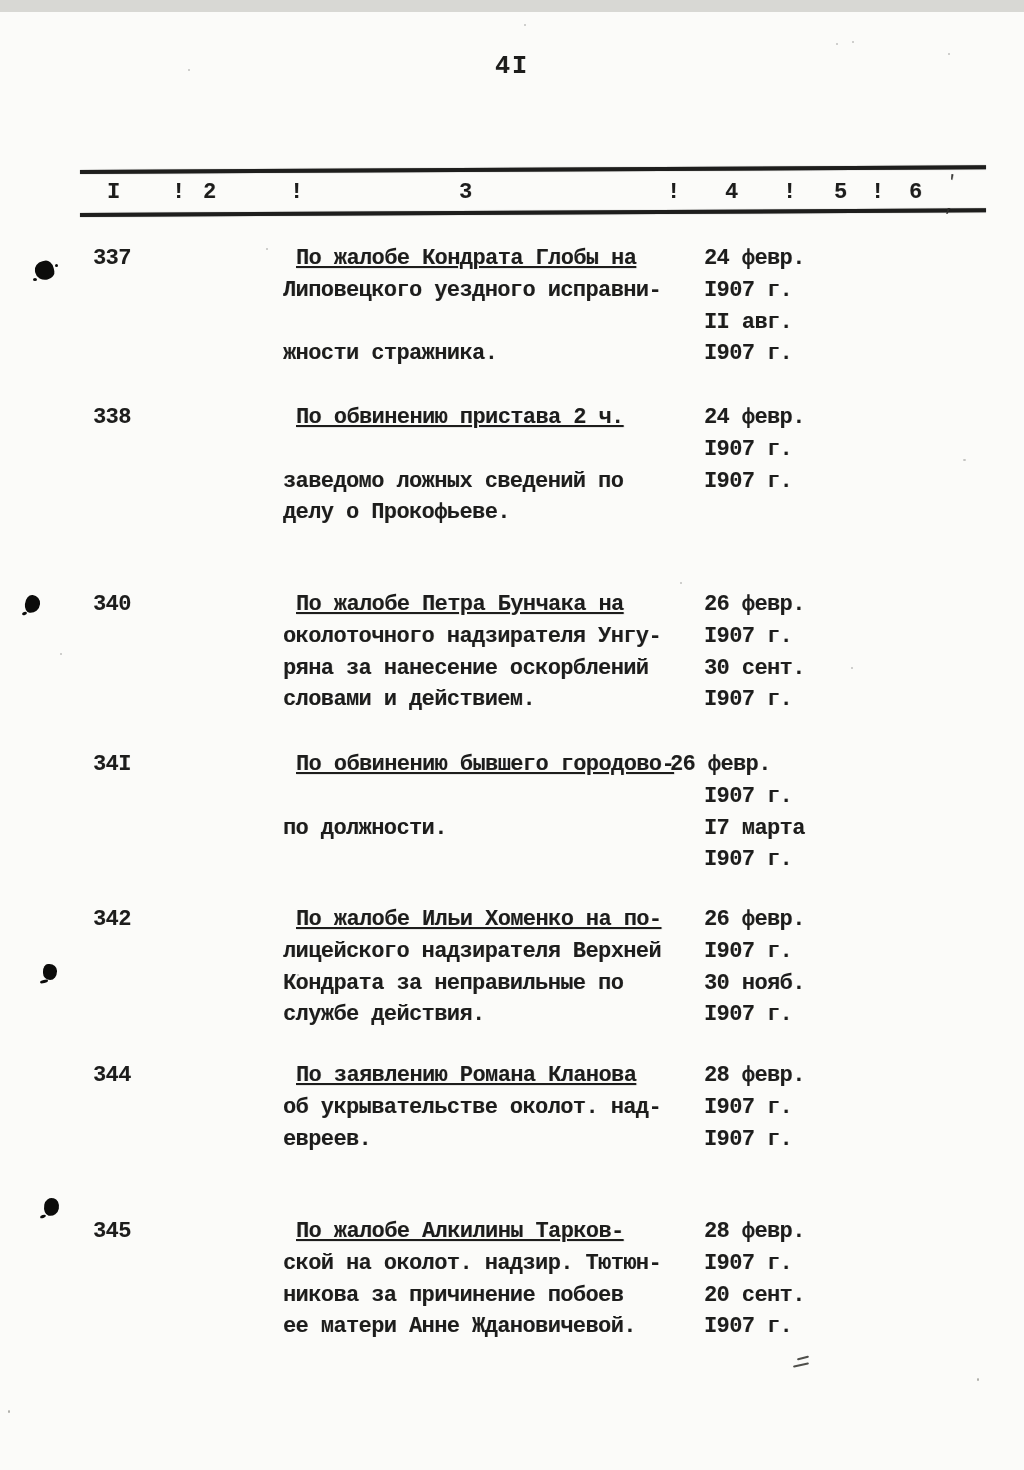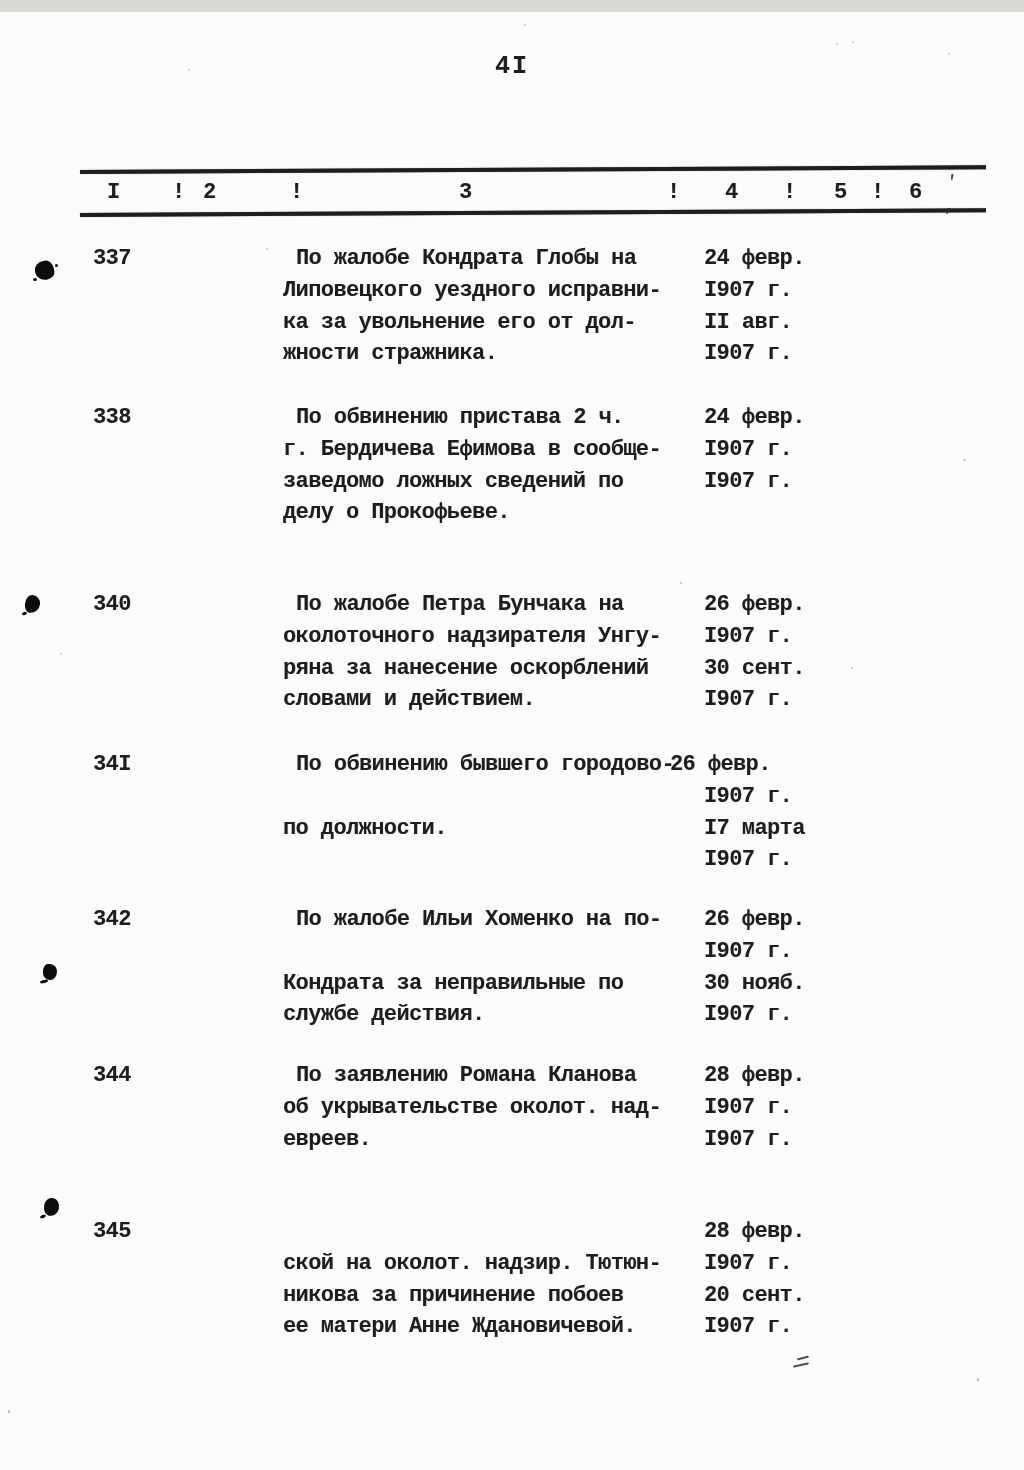--- a/index.html
+++ b/index.html
@@ -30,21 +30,21 @@
   .h0{left:107px;} .h1{left:172px;} .h2{left:203px;} .h3{left:290px;}
   .h4{left:459px;} .h5{left:667px;} .h6{left:725px;} .h7{left:783px;}
   .h8{left:834px;} .h9{left:871px;} .h10{left:909px;}
   .hdr-tick-upper{position:absolute; left:946px; top:160px; font-size:18px; font-weight:400; color:#3a3a38; transform:rotate(8deg);}
   .hdr-tick-lower{position:absolute; left:944px; top:184px; font-size:18px; font-weight:400; color:#2c2c2a;}
   
   .entry{position:absolute; left:0; width:1003px;}
   .row{position:relative; height:31.8px; line-height:31.8px;}
   .num{position:absolute; left:93px; top:0; height:31.8px; line-height:31.8px;}
   .desc{position:absolute; left:283px; top:0;}
-  .desc.first{left:296px;}
+  .desc.first{left:296px;text-decoration:underline;}
   .date{position:absolute; left:704px; top:0;}
   .date.tight{left:670px;}
   
   .blob{position:absolute; background:#0c0c0b;}
   .blob-1{left:35px; top:249px; width:19px; height:19px; border-radius:62% 48% 55% 70%/55% 60% 45% 60%; transform:rotate(-12deg);}
   .blob-1b{left:33px; top:266px; width:4px; height:3px; border-radius:50%;}
   .blob-1c{left:55px; top:252px; width:3px; height:3px; border-radius:50%;}
   .blob-2{left:25px; top:583px; width:15px; height:18px; border-radius:48% 60% 70% 40%/60% 50% 58% 48%; transform:rotate(6deg);}
   .blob-2b{left:22px; top:600px; width:5px; height:3px; border-radius:50%; transform:rotate(-20deg);}
   .blob-3{left:43px; top:952px; width:14px; height:16px; border-radius:40% 60% 55% 58%/52% 48% 62% 50%;}
@@ -102,37 +102,35 @@
     <div class="num txt">337</div>
     <div class="row">
         <span class="desc first txt">По жалобе Кондрата Глобы на</span>
         <span class="date txt">24 февр.</span>
       </div>
     <div class="row">
         <span class="desc txt">Липовецкого уездного исправни-</span>
         <span class="date txt">I907 г.</span>
       </div>
     <div class="row">
-        <span class="desc txt">ка за увольнение его от дол-</span>
         <span class="date txt">II авг.</span>
       </div>
     <div class="row">
         <span class="desc txt">жности стражника.</span>
         <span class="date txt">I907 г.</span>
       </div>
   </div>
 
   <div class="entry" style="top:390px">
     <div class="num txt">338</div>
     <div class="row">
         <span class="desc first txt">По обвинению пристава 2 ч.</span>
         <span class="date txt">24 февр.</span>
       </div>
     <div class="row">
-        <span class="desc txt">г. Бердичева Ефимова в сообще-</span>
         <span class="date txt">I907 г.</span>
       </div>
     <div class="row">
         <span class="desc txt">заведомо ложных сведений по</span>
         <span class="date txt">I907 г.</span>
       </div>
     <div class="row">
         <span class="desc txt">делу о Прокофьеве.</span>
         <span class="date txt"></span>
       </div>
@@ -177,20 +175,21 @@
       </div>
   </div>
 
   <div class="entry" style="top:892px">
     <div class="num txt">342</div>
     <div class="row">
         <span class="desc first txt">По жалобе Ильи Хоменко на по-</span>
         <span class="date txt">26 февр.</span>
       </div>
     <div class="row">
+        <span class="desc txt">лицейского надзирателя Верхней</span>
         <span class="date txt">I907 г.</span>
       </div>
     <div class="row">
         <span class="desc txt">Кондрата за неправильные по</span>
         <span class="date txt">30 нояб.</span>
       </div>
     <div class="row">
         <span class="desc txt">службе действия.</span>
         <span class="date txt">I907 г.</span>
       </div>
@@ -208,20 +207,21 @@
       </div>
     <div class="row">
         <span class="desc txt">евреев.</span>
         <span class="date txt">I907 г.</span>
       </div>
   </div>
 
   <div class="entry" style="top:1204px">
     <div class="num txt">345</div>
     <div class="row">
+        <span class="desc first txt">По жалобе Алкилины Тарков-</span>
         <span class="date txt">28 февр.</span>
       </div>
     <div class="row">
         <span class="desc txt">ской на околот. надзир. Тютюн-</span>
         <span class="date txt">I907 г.</span>
       </div>
     <div class="row">
         <span class="desc txt">никова за причинение побоев</span>
         <span class="date txt">20 сент.</span>
       </div>

